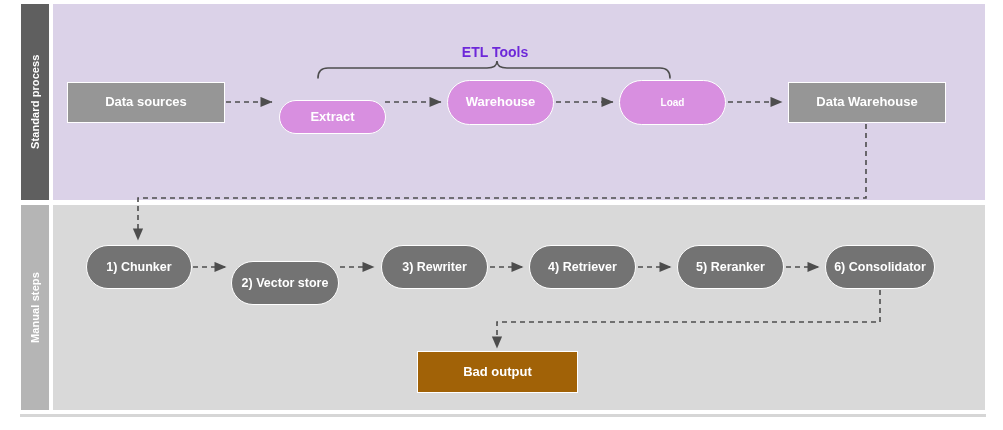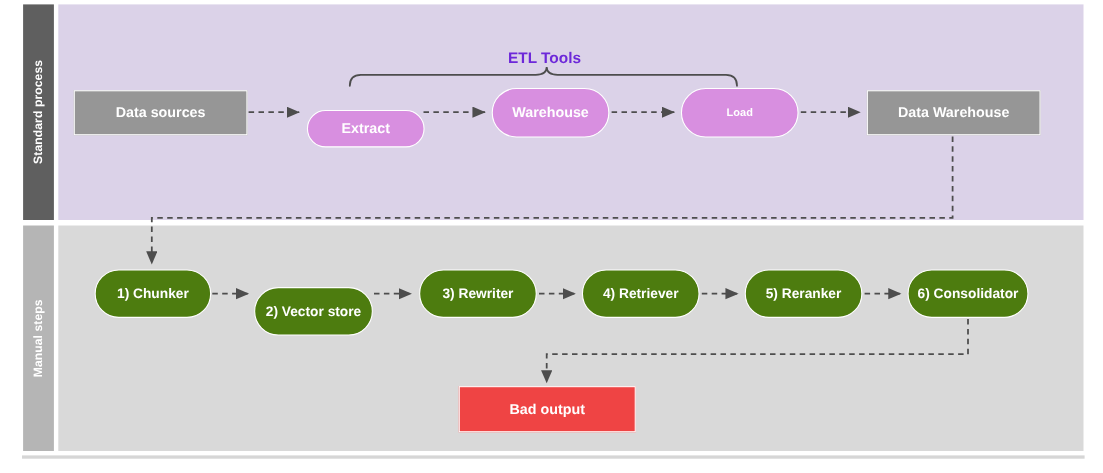--- a/index.html
+++ b/index.html
@@ -36,22 +36,22 @@
     font-weight:bold;
     color:#ffffff;
     border:1.5px solid #ffffff;
     line-height:1.15;
     padding:16px 4px;
   }
   .rect{border-radius:0;}
   .pill{border-radius:999px;}
   .gray{background:#969696;}
   .purple{background:#d88fe0;}
-  .graypill{background:#4d7c0f;}
-  .yellow{background:#ef4444;}
+  .graypill{background:#737373;}
+  .yellow{background:#a16207;}
 
   
   #wires{position:absolute;left:0;top:0;width:1003px;height:430px;pointer-events:none;}
 
   
   #etl-label{
     position:absolute;left:395px;top:44px;width:200px;
     text-align:center;font-size:14px;font-weight:bold;color:#6d28d9;
   }
 </style>

